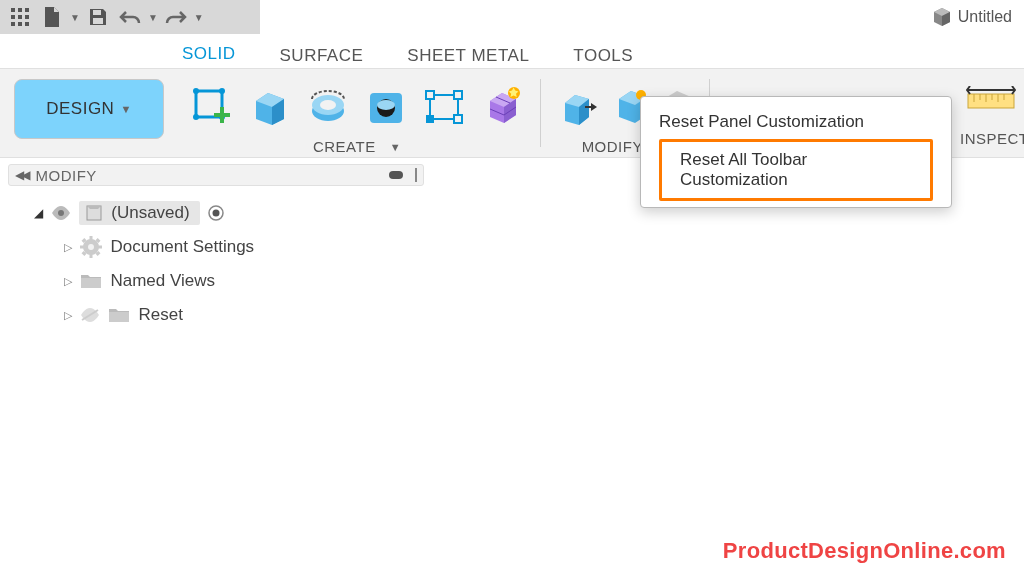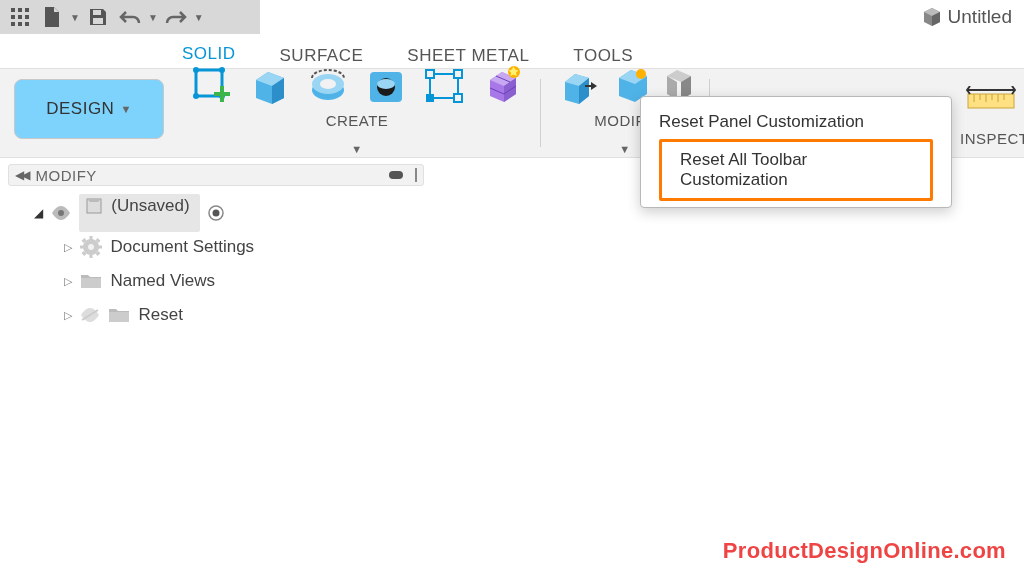--- a/index.html
+++ b/index.html
@@ -5,42 +5,42 @@
   * { box-sizing: border-box; margin: 0; padding: 0; font-family: -apple-system, "Segoe UI", Arial, sans-serif; }
   html, body { width: 1024px; height: 576px; overflow: hidden; background: #fff; color: #333; }
   .qat {
     height: 34px; background: #d8d8d8; display: flex; align-items: center;
     position: absolute; top: 0; left: 0; width: 260px; padding: 0 6px; gap: 4px;
   }
   .qat .btn { width: 28px; height: 28px; display: flex; align-items: center; justify-content: center; }
   .qat .caret { font-size: 10px; color: #666; }
   .titlebar {
     position: absolute; top: 0; right: 0; height: 34px; display: flex; align-items: center; gap: 6px;
-    padding-right: 12px; color: #555; font-size: 19px;
+    padding-right: 12px; color: #555; font-size: 16px;
   }
   .workspace-tabs {
     position: absolute; top: 40px; left: 180px; display: flex; gap: 40px; align-items: center;
     font-size: 17px; color: #555; letter-spacing: 0.5px;
   }
   .workspace-tabs .tab { padding: 4px 2px 6px; cursor: pointer; }
   .workspace-tabs .tab.active { color: #0696d7; border-bottom: 4px solid #0696d7; font-weight: 500; }
   .ribbon {
     position: absolute; top: 68px; left: 0; right: 0; height: 90px;
     background: #f2f2f2; border-top: 1px solid #e0e0e0; border-bottom: 1px solid #e0e0e0;
     display: flex; align-items: stretch;
   }
   .design-drop {
     width: 150px; height: 60px; margin: 10px 14px; border: 1px solid #c8c8c8; border-radius: 8px;
     display: flex; align-items: center; justify-content: center; gap: 6px; font-size: 17px;
     background: #7dd3fc; letter-spacing: 0.5px;
   }
   .panel { display:flex; flex-direction:column; align-items:center; justify-content:flex-end; padding:4px 10px 2px; }
   .panel .row { display:flex; gap:10px; align-items:center; height: 58px; }
   .panel .iconbtn { width:48px; height:48px; display:flex; align-items:center; justify-content:center; }
-  .panel .label { font-size:15px; color:#555; letter-spacing:0.5px; margin-top:2px; display:flex; align-items:center; gap:14px;flex-direction:column;}
+  .panel .label { font-size:15px; color:#555; letter-spacing:0.5px; margin-top:2px; display:flex; align-items:center; gap:14px;}
   .sep { width:1px; background:#d0d0d0; margin:10px 4px; }
   .context-menu {
     position: absolute; top: 96px; left: 640px; width: 312px; background: #fff;
     border: 1px solid #b8b8b8; border-radius: 4px; box-shadow: 0 4px 14px rgba(0,0,0,0.2);
     z-index: 100; padding: 7px 0;
   }
   .context-menu .item { padding: 8px 18px; font-size: 17px; color: #333; cursor: pointer; }
   .context-menu .item.highlight { border: 3px solid #ff7a00; border-radius: 2px; margin: -1px 18px; }
   .inspect-label {
     position: absolute; top: 130px; left: 960px; font-size: 15px; color: #555; letter-spacing: 0.5px;
@@ -51,21 +51,21 @@
     background: #f2f2f2; border: 1px solid #e0e0e0; border-radius: 3px;
     display: flex; align-items: center; padding: 0 6px; gap: 8px; font-size: 15px; color: #666;
     letter-spacing: 0.5px;
   }
   .browser .spacer { flex: 1; }
   .tree {
     position: absolute; top: 196px; left: 34px; font-size: 17px; color: #444;
   }
   .tree-row { display:flex; align-items:center; height: 34px; gap: 8px; }
   .tree-row .indent { width: 22px; }
-  .tree .node-box { background:#e6e6e6; padding:2px 10px 16px 6px; border-radius:2px; display:flex; align-items:center; gap:8px;}
+  .tree .node-box { background:#e6e6e6; padding:2px 10px 2px 6px; border-radius:2px; display:flex; align-items:center; gap:8px;}
   .watermark {
     position:absolute; bottom: 12px; right: 18px; font-size: 22px; font-weight: 700;
     color: #ef4444; letter-spacing: 0.3px;
   }
   svg { display:block; }
   .caret-sm { font-size:11px; color:#666; }
 </style>
 </head>
 <body>
 

